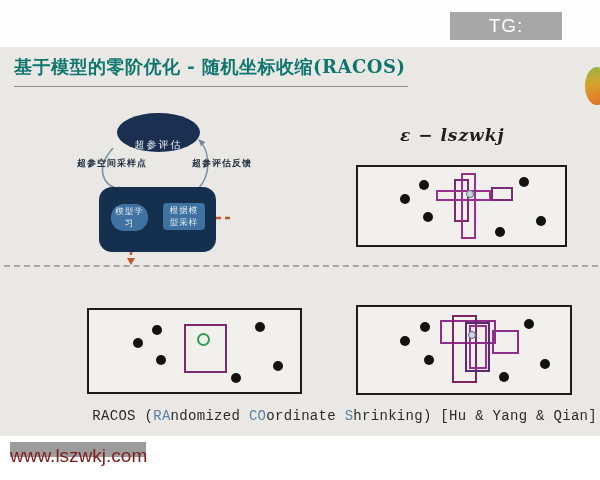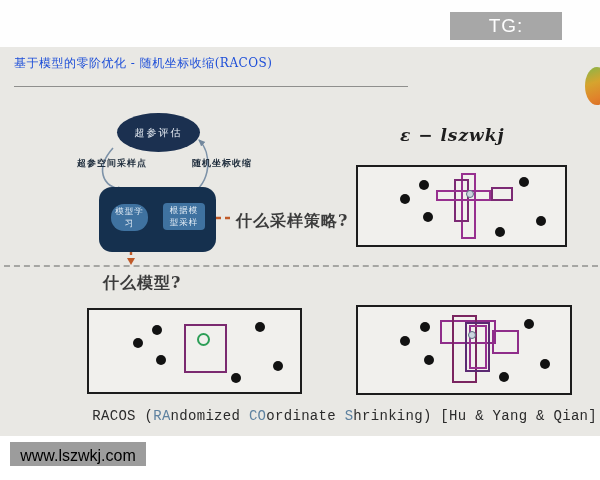--- a/index.html
+++ b/index.html
@@ -13,33 +13,33 @@
     position:absolute;left:450px;top:12px;width:112px;height:28px;
     background:#a7a7a7;color:#fdfdfd;font-size:19px;line-height:28px;text-align:center;
     letter-spacing:1px;
   }
   .slide{
     position:absolute;left:0;top:47px;width:600px;height:389px;
     background:#e9e8e4;overflow:hidden;
   }
   .slide-title{
     position:absolute;left:14px;top:8px;width:460px;
-    font-family:"DejaVu Serif", serif;font-weight:normal;font-size:12px;
-    color:#1d4ed8;letter-spacing:0.5px;white-space:nowrap;
+    font-family:"DejaVu Serif", serif;font-weight:bold;font-size:18px;
+    color:#0f766e;letter-spacing:0.5px;white-space:nowrap;
   }
   .title-underline{position:absolute;left:14px;top:39px;width:394px;height:1px;background:#8f8f8d;}
   .fruit-icon{
     position:absolute;right:-9px;top:20px;width:24px;height:38px;
     border-radius:50% 50% 50% 50%;
     background:linear-gradient(160deg,#86b649 0%,#d6a42e 40%,#e0832b 75%,#d96c24 100%);
   }
   svg.arrows{position:absolute;left:0;top:0;width:600px;height:389px;}
   .cycle-ellipse{
     position:absolute;left:117px;top:66px;width:83px;height:39px;border-radius:50%;
-    background:#1b3050;display:flex;align-items:center;justify-content:center;
+    background:#1b3050;display:flex;align-items:flex-end;justify-content:center;
   }
   .cycle-ellipse span{color:#e8eef5;font-size:10px;letter-spacing:2px;}
   .edge-label{
     position:absolute;font-size:9px;font-weight:bold;color:#22303f;letter-spacing:1px;white-space:nowrap;
   }
   .edge-label.left{left:77px;top:110px;}
   .edge-label.right{left:192px;top:110px;}
   .dark-box{
     position:absolute;left:99px;top:140px;width:117px;height:65px;border-radius:13px;
     background:#15304e;
@@ -72,22 +72,22 @@
     position:absolute;width:8px;height:8px;border-radius:50%;
     background:#ccd5df;border:1px solid #5a6b7f;box-sizing:border-box;
   }
   .green-ring{position:absolute;width:13px;height:13px;border-radius:50%;border:2.5px solid #2d9e57;box-sizing:border-box;}
   .caption{
     position:absolute;right:3px;top:361px;white-space:nowrap;
     font-family:Liberation Mono, monospace;font-size:14px;letter-spacing:0.3px;
   }
   .bottom-strip{position:absolute;left:0;top:436px;width:600px;height:44px;background:#ffffff;}
   .site-box{
-    position:absolute;left:10px;top:6px;width:136px;height:24px;
-    background:#9c9c9c;color:#000000;font-size:16px;line-height:28px;text-align:center;
+    position:absolute;left:10px;top:6px;width:136px;height:15px;
+    background:#9c9c9c;color:#7f1d1d;font-size:19px;line-height:28px;text-align:center;
   }
 </style>
 </head>
 <body>
 
 <div class="top-strip">
   <div class="tg-box">TG: MYYJJPP</div>
 </div>
 
 <div class="slide">
@@ -107,34 +107,32 @@
     <path d="M203,166 L203,175" fill="none" stroke="#c05a28" stroke-width="2.4"></path>
     <path d="M207,171 L231,171" fill="none" stroke="#c05a28" stroke-width="2.4" stroke-dasharray="5 4"></path>
     <path d="M131,185 L131,211" fill="none" stroke="#c05a28" stroke-width="2.4" stroke-dasharray="5 4"></path>
     <path d="M127,211 L135,211 L131,218 Z" fill="#c05a28"></path>
   </svg>
 
   <div class="cycle-ellipse">
     <span>超参评估</span>
   </div>
   <div class="edge-label left">超参空间采样点</div>
-  <div class="edge-label right">随机坐标收缩</div>
+  <div class="edge-label right">超参评估反馈</div>
 
   <div class="dark-box"></div>
   <div class="inner-box left">
     <span>模型学</span>
     <span>习</span>
   </div>
   <div class="inner-box right">
     <span>根据模</span>
     <span>型采样</span>
   </div>
 
-  <div class="q q1">什么采样策略?</div>
-  <div class="q q2">什么模型?</div>
   <div class="divider"></div>
   <div class="eps">ε − lszwkj</div>
 
   <div id="figures">
       <div class="fig-box" style="left: 356px; top: 118px; width: 211px; height: 82px;">
         <div class="prect" style="left: 103px; top: 6px; width: 15px; height: 66px; border-color: rgb(151, 48, 143);"></div>
         <div class="prect" style="left: 96px; top: 12px; width: 15px; height: 43px; border-color: rgb(124, 42, 116);"></div>
         <div class="prect" style="left: 78px; top: 23px; width: 55px; height: 11px; border-color: rgb(151, 48, 143);"></div>
         <div class="prect" style="left: 133px; top: 20px; width: 22px; height: 14px; border-color: rgb(124, 42, 116);"></div>
         <div class="dot" style="left: 61px; top: 13px;"></div>

